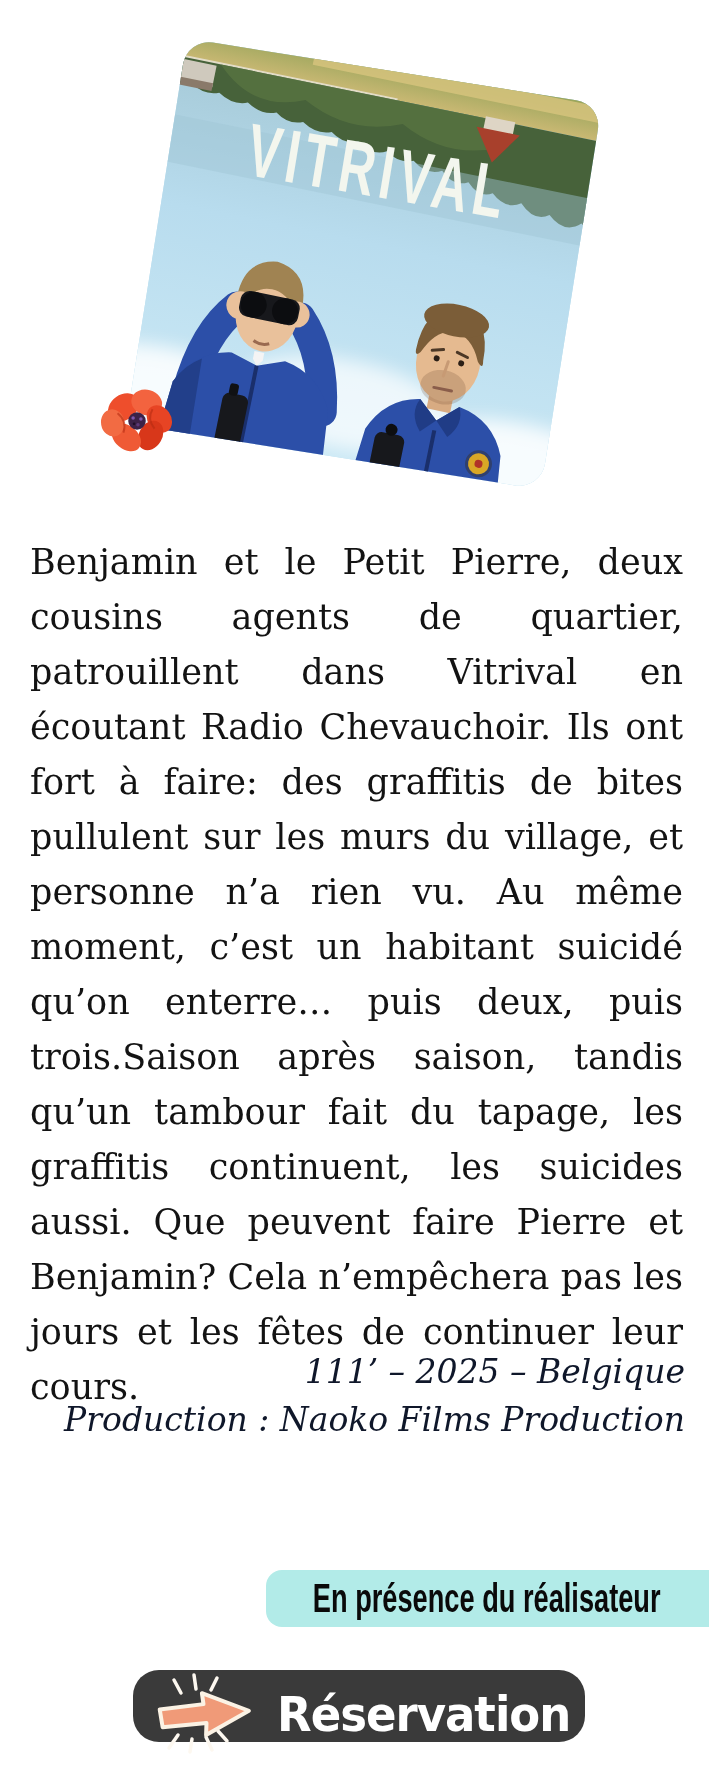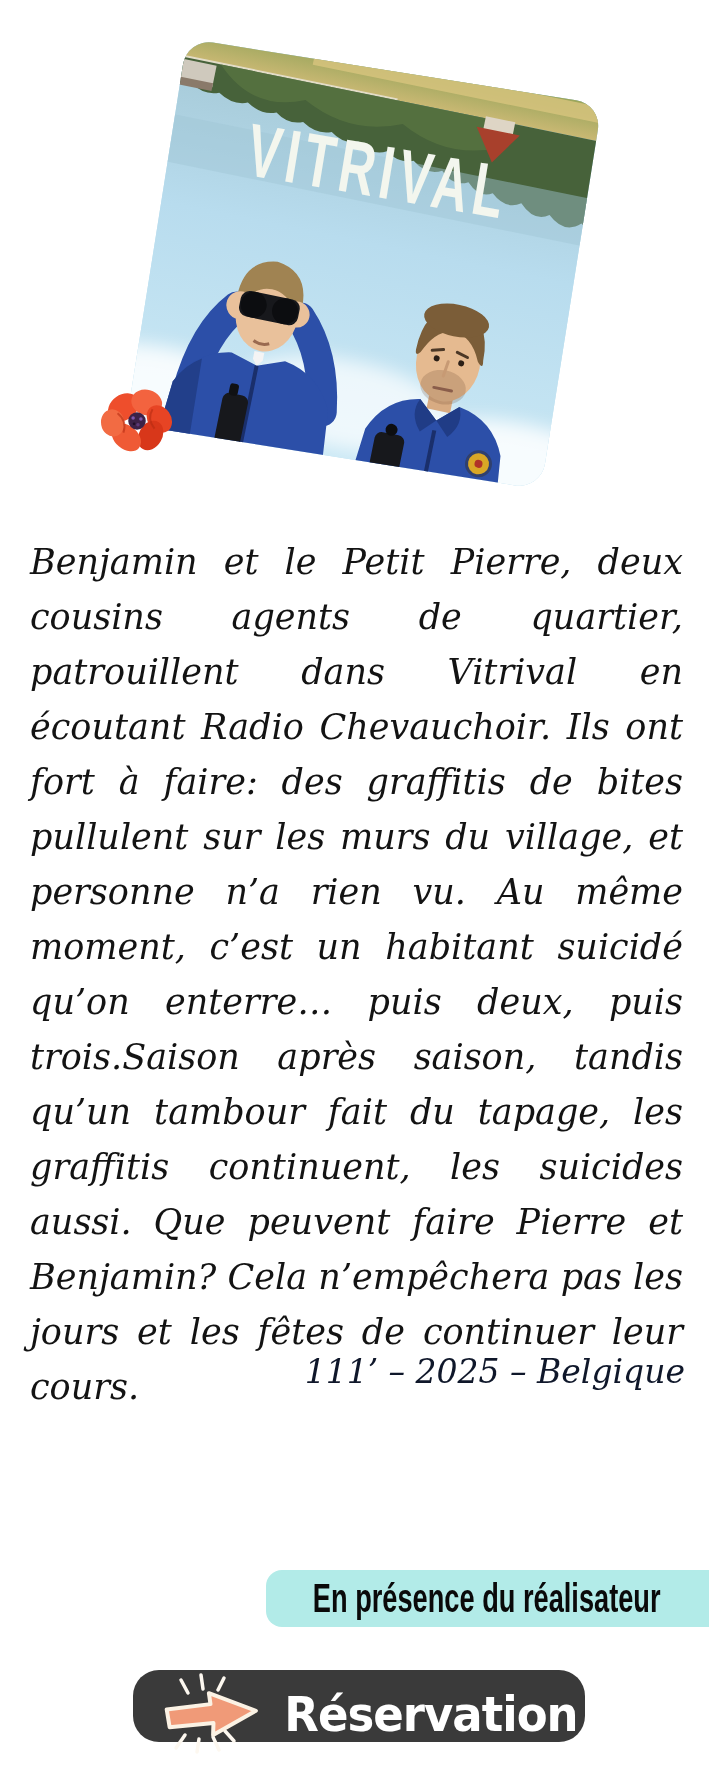--- a/index.html
+++ b/index.html
@@ -15,40 +15,40 @@
   .poster-title{position:absolute;left:0;top:58px;width:100%;text-align:center;
           font-family:"Liberation Sans", sans-serif;font-weight:bold;
           font-size:50px;letter-spacing:5px;color:#f3f6ee;
           transform:scaleY(1.5) rotate(0.5deg);transform-origin:center top;}
 
   
   .poppy{position:absolute;left:98px;top:384px;width:78px;height:68px;}
 
   
   .synopsis{position:absolute;left:30px;top:500px;width:653px;
-          font-style:italic;font-size:35px;line-height:55px;
+          font-size:35px;line-height:55px;
           text-align:justify;color:#131313;}
 
   
   .details{position:absolute;left:40px;right:24px;top:1348px;
           font-style:italic;font-size:33px;line-height:48px;
           text-align:right;color:#0f172a;}
 
   
   .badge{position:absolute;left:266px;right:-18px;top:1570px;height:57px;
           background:#b2ebe8;border-radius:16px;display:flex;
           align-items:center;justify-content:center;padding-right:20px;}
   .badge span{display:inline-block;font-family:"Liberation Sans", sans-serif;
           font-weight:900;font-size:40px;color:#0a0a0a;white-space:nowrap;
           transform:scaleX(0.68);}
 
   
   .resa-btn{position:absolute;left:133px;top:1670px;width:452px;height:72px;
           background:#3a3a3a;border:none;border-radius:26px;cursor:pointer;
-          display:flex;align-items:center;justify-content:center;
+          display:flex;align-items:center;justify-content:flex-start;
           padding:16px 0 0 18px;box-sizing:border-box;gap:14px;}
   .resa-btn .label{font-family:"DejaVu Sans", sans-serif;font-weight:bold;
           font-size:45px;color:#ffffff;transform:scaleY(1.08);
           letter-spacing:-1px;white-space:nowrap;}
   .arrow-wrap{width:112px;height:86px;flex:0 0 auto;}
 </style>
 </head>
 <body>
 
 <div class="poster">
@@ -169,20 +169,21 @@
     <circle cx="44" cy="36" r="1.8" fill="#7e57ab"></circle>
     <circle cx="41" cy="42" r="1.8" fill="#5c3a78"></circle>
     <circle cx="37" cy="41" r="1.4" fill="#1f0f28"></circle>
   </svg>
 </div>
 
 <p class="synopsis">Benjamin et le Petit Pierre, deux cousins agents de quartier, patrouillent dans Vitrival en écoutant Radio Chevauchoir. Ils ont fort à faire: des graffitis de bites pullulent sur les murs du village, et personne n’a rien vu. Au même moment, c’est un habitant suicidé qu’on enterre… puis deux, puis trois.Saison après saison, tandis qu’un tambour fait du tapage, les graffitis continuent, les suicides aussi. Que peuvent faire Pierre et Benjamin? Cela n’empêchera pas les jours et les fêtes de continuer leur cours.</p>
 
 <div class="details">
   <div>111’ – 2025 – Belgique</div>
+  <div>Production : Naoko Films Production</div>
 </div>
 
 <div class="badge">
   <span>En présence du réalisateur</span>
 </div>
 
 <button class="resa-btn">
   <span class="arrow-wrap">
     <svg width="112" height="86" viewBox="0 0 112 86" aria-hidden="true">
       <g stroke="#fdf8f0" stroke-width="3.5" stroke-linecap="round">

